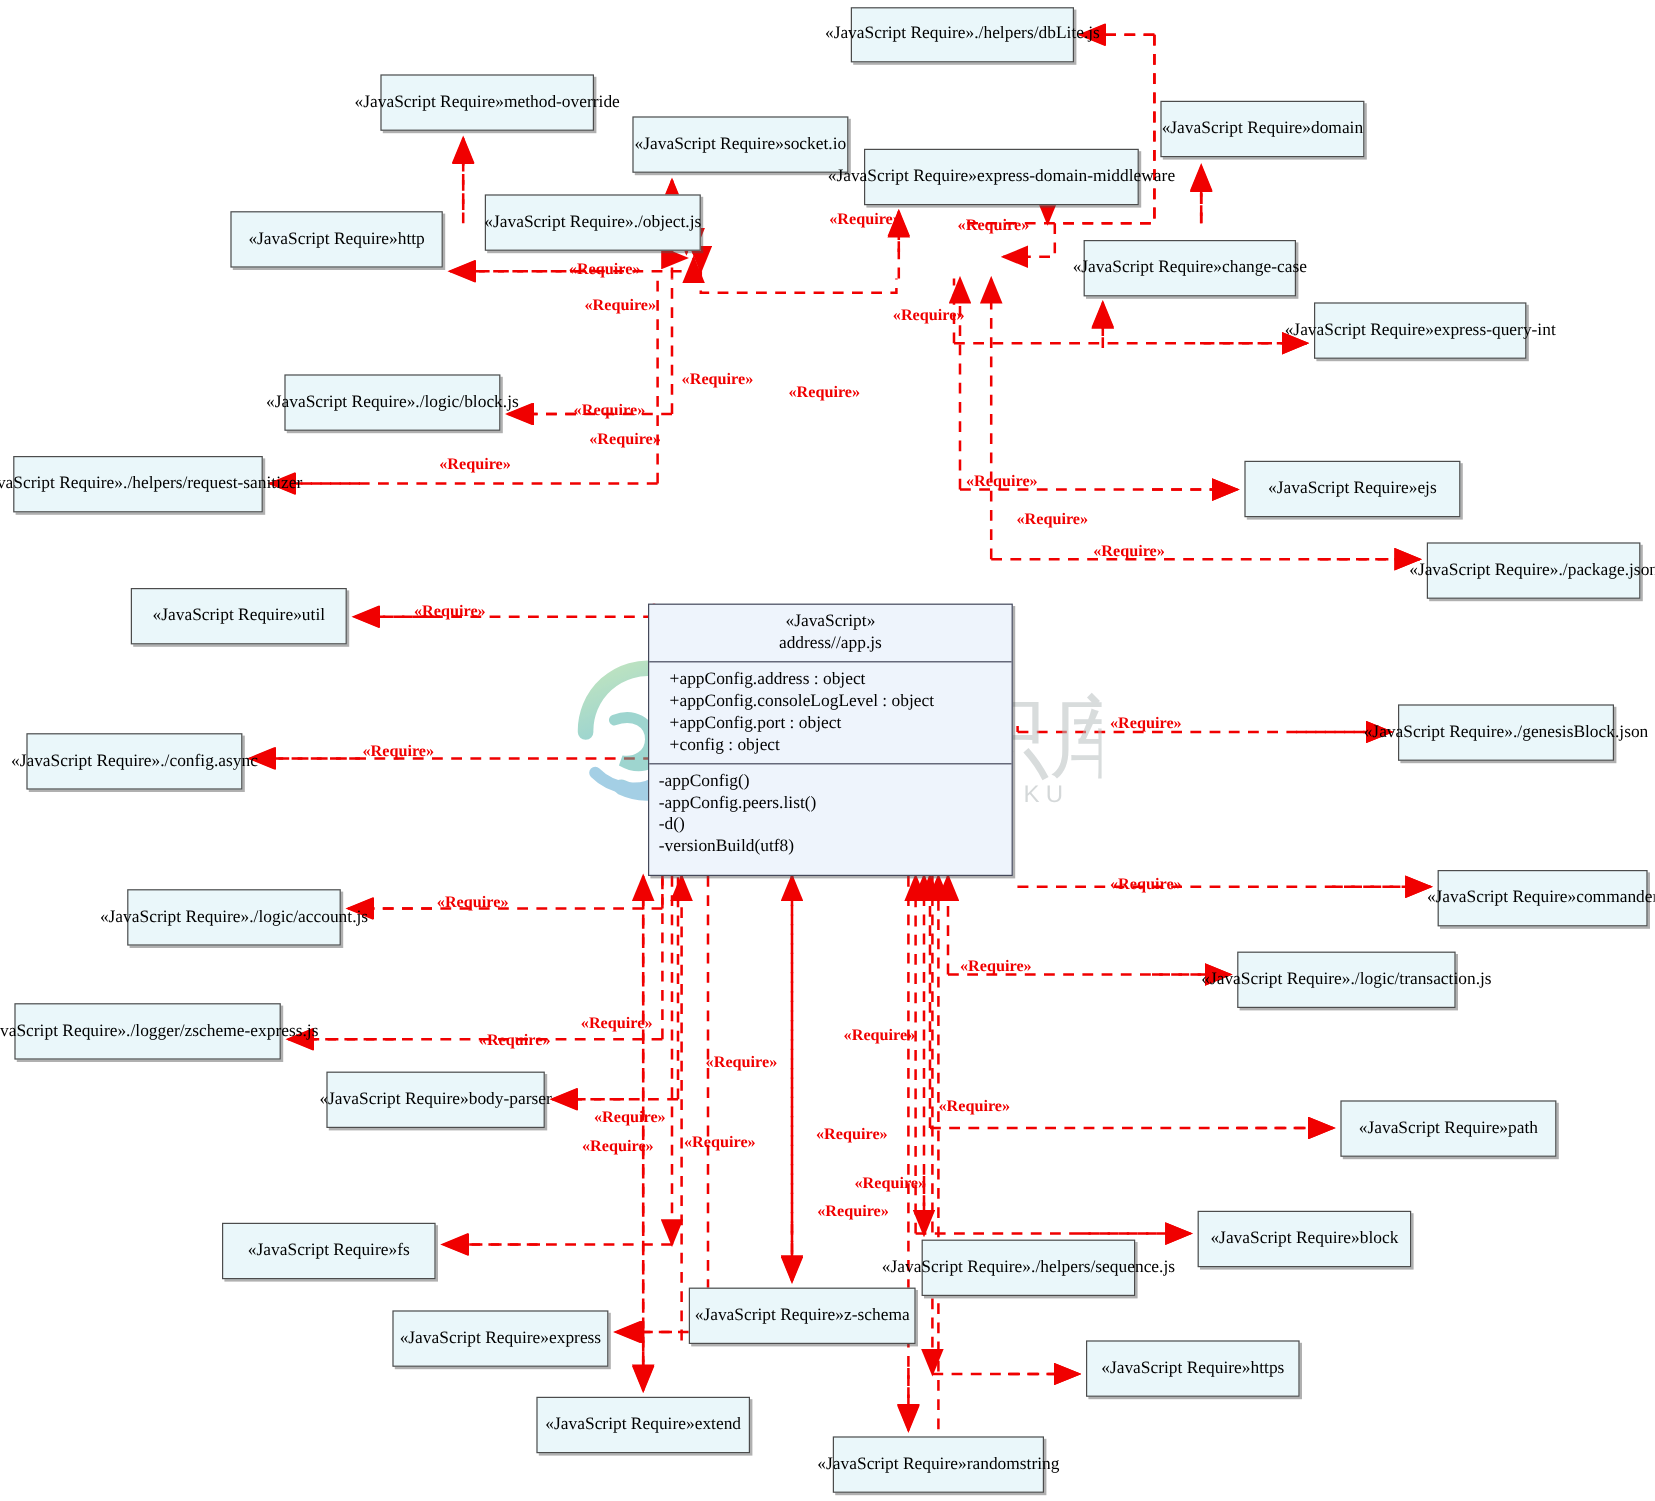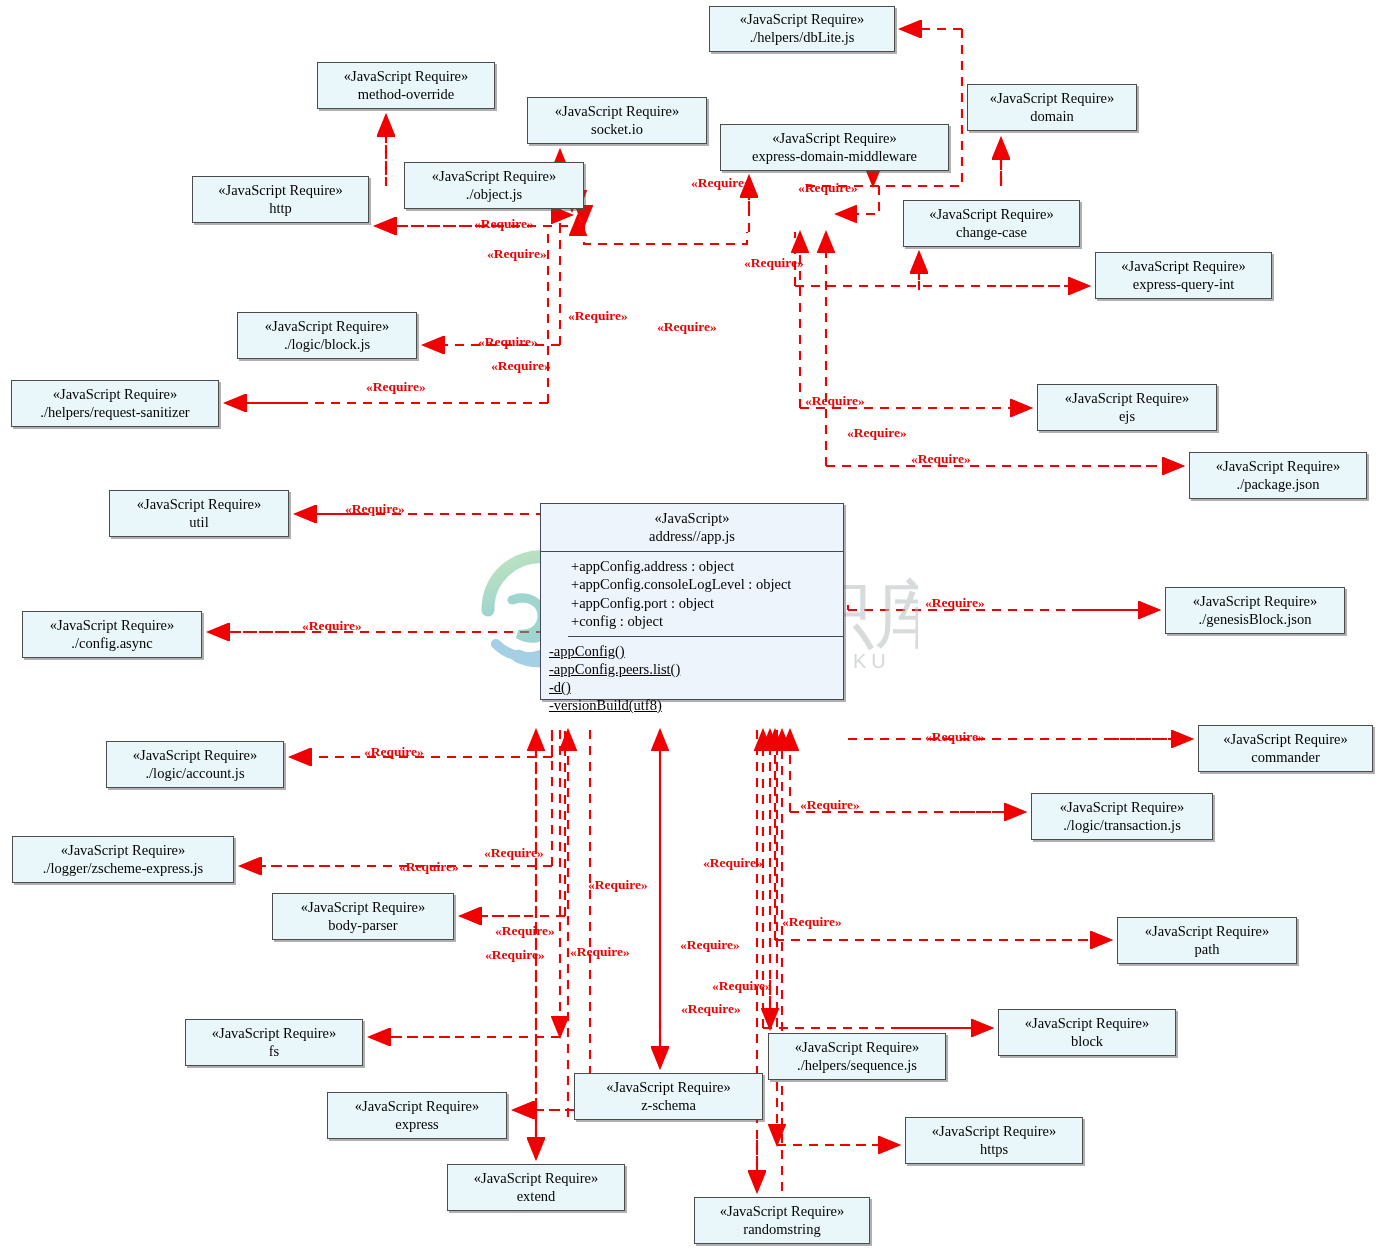--- a/index.html
+++ b/index.html
@@ -27,21 +27,21 @@
     pointer-events: none;
     z-index: 1;
   }
   .node {
     position: absolute;
     box-sizing: border-box;
     background: #eaf7fa;
     border: 1.4px solid #4c4c4c;
     box-shadow: 2px 2px 0 rgba(80,80,80,0.45);
     display: flex;
-    flex-direction: column;
+    flex-direction: row;
     align-items: center;
     justify-content: center;
     text-align: center;
     color: #000000;
     font-size: 14.5px;
     line-height: 1.22;
     z-index: 3;
   }
   .node .stereo { display: block; white-space: nowrap; }
   .node .nname  { display: block; white-space: nowrap; }
@@ -57,27 +57,25 @@
     color: #000;
     font-size: 14.5px;
     line-height: 1.25;
   }
   .classnode .c-head {
     text-align: center;
     padding: 5px 6px 6px 6px;
     border-bottom: 1.2px solid #44485a;
   }
   .classnode .c-attrs {
-    padding: 5px 8px 6px 3px;
+    padding: 5px 8px 6px 17px;
     border-bottom: 1.2px solid #44485a;
-    margin-left: 27px;
   }
   .classnode .c-ops {
     padding: 5px 20px 6px 8px;
-    text-decoration: underline;
   }
   .classnode .row { white-space: nowrap; }
 
   .edge-label {
     position: absolute;
     color: #f00000;
     font-size: 13.5px;
     font-family: "Liberation Serif", "DejaVu Serif", serif;
     white-space: nowrap;
     z-index: 5;
@@ -333,21 +331,21 @@
   </div>
   <div class="node" style="left:447px;top:1164px;width:178px;height:47px;">
     <span class="stereo">«JavaScript Require»</span>
     <span class="nname">extend</span>
   </div>
   <div class="node" style="left:694px;top:1197px;width:176px;height:47px;">
     <span class="stereo">«JavaScript Require»</span>
     <span class="nname">randomstring</span>
   </div>
 
-  <div class="classnode" style="left:540px;top:503px;width:304px;height:197px;">
+  <div class="classnode" style="left:540px;top:503px;width:304px;height:227px;">
     <div class="c-head">
       <div class="row">«JavaScript»</div>
       <div class="row">address//app.js</div>
     </div>
     <div class="c-attrs">
       <div class="row">+appConfig.address : object</div>
       <div class="row">+appConfig.consoleLogLevel : object</div>
       <div class="row">+appConfig.port : object</div>
       <div class="row">+config : object</div>
     </div>

